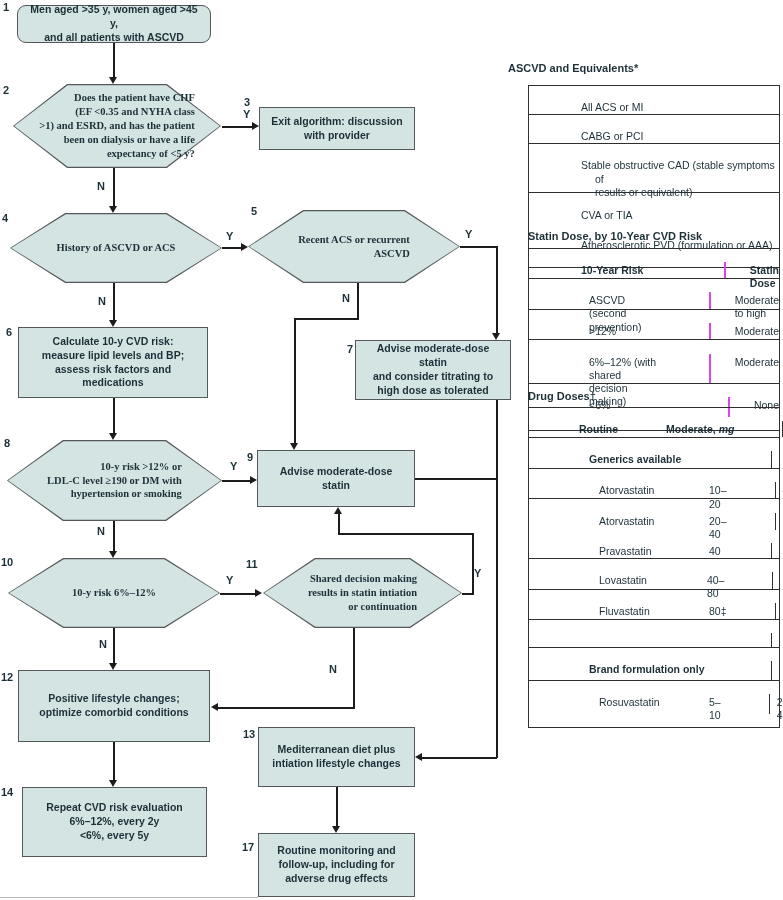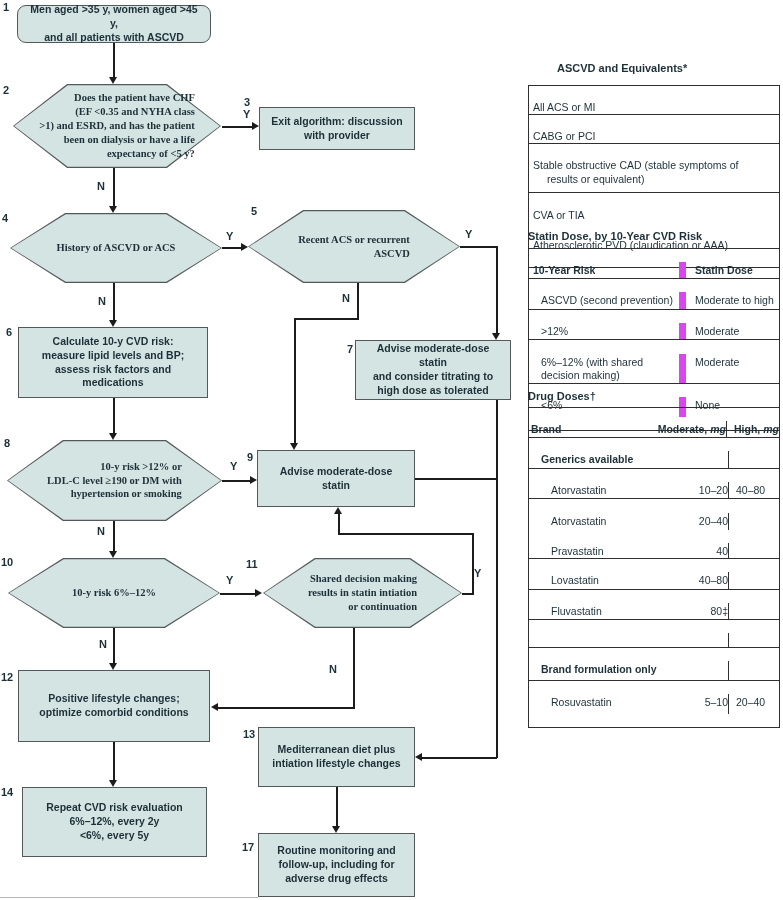--- a/index.html
+++ b/index.html
@@ -32,28 +32,28 @@
   .ar.u { border-left:4px solid transparent; border-right:4px solid transparent; border-bottom:7px solid #1c1c1c; }
   .ar.r { border-top:4px solid transparent; border-bottom:4px solid transparent; border-left:7px solid #1c1c1c; }
   .ar.l { border-top:4px solid transparent; border-bottom:4px solid transparent; border-right:7px solid #1c1c1c; }
   .edge { position:absolute; background:#b5b5b5; }
   
   .tbl-title { position:absolute; font-size:11px; font-weight:bold; }
   .tbl { position:absolute; box-sizing:border-box; border:1px solid #2f2f2f;
     font-size:10.5px; line-height:1.25; white-space:pre-line; }
   .trow { display:flex; align-items:flex-start; box-sizing:border-box; border-bottom:1px solid #2f2f2f; }
   .trow.nb, .trow:last-child { border-bottom:none; }
-  .c { box-sizing:border-box; padding-top:2px; }
+  .c { box-sizing:border-box; padding-top:2px;margin-left:48px; }
   .t1c { flex:1; padding-left:4px; padding-right:4px; }
   .hang { padding-left:18px; text-indent:-14px; }
   .t2c1 { width:150px; padding-left:12px; }
   .t2c1.hd { padding-left:4px; }
-  .t2c2 { flex:1; border-left:7px solid #d946ef; padding-left:9px; height:100%; }
+  .t2c2 { flex:1; border-left:2px solid #d946ef; padding-left:24px; height:100%; }
   .t3c1 { width:72px; white-space:nowrap; padding-left:2px; }
-  .t3c2 { width:127px; padding-left:12px;text-align:right; }
+  .t3c2 { width:127px; padding-left:12px; }
   .t3c2.hd { padding-left:0; }
   .t3c3 { flex:1; border-left:1px solid #2f2f2f; padding-left:7px; height:100%; }
   .b { font-weight:bold; }
   .it { font-style:italic; margin-left:3px; }
   .i1 { padding-left:12px; }
   .i2 { padding-left:22px; }
   .fullh .trow { align-items:stretch; }
 </style>
 </head>
 <body>
@@ -218,28 +218,28 @@
   <div class="yn" style="left:329px;top:663px">N</div>
 
   <div class="ln" style="left:113px;top:742px;width:1.5px;height:38px"></div>
   <div class="ar d" style="left:109.2px;top:780px"></div>
 
   <div class="ln" style="left:336px;top:787px;width:1.5px;height:39px"></div>
   <div class="ar d" style="left:332.2px;top:826px"></div>
 
   <div class="edge" style="left:0;top:897px;width:258px;height:1px"></div>
 
-  <div class="tbl-title" style="left:557px;top:62px">ASCVD and Equivalents*</div>
+  <div class="tbl-title" style="left:508px;top:62px">ASCVD and Equivalents*</div>
   <div class="tbl" style="left:528px;top:85px;width:252px">
     <div class="trow" style="height:16px"><div class="c t1c">All ACS or MI</div></div>
     <div class="trow" style="height:16px"><div class="c t1c">CABG or PCI</div></div>
     <div class="trow" style="height:36px"><div class="c t1c hang">Stable obstructive CAD (stable symptoms of
 results or equivalent)</div></div>
     <div class="trow nb" style="height:17px"><div class="c t1c">CVA or TIA</div></div>
-    <div class="trow" style="height:17px"><div class="c t1c">Atherosclerotic PVD (claudication or AAA)</div></div>
+    <div class="trow" style="height:17px"><div class="c t1c">Atherosclerotic PVD (formulation or AAA)</div></div>
   </div>
 
   <div class="tbl-title" style="left:528px;top:230px">Statin Dose, by 10-Year CVD Risk</div>
   <div class="tbl fullh" style="left:528px;top:248px;width:252px">
     <div class="trow" style="height:17px">
       <div class="c t2c1 hd b">10-Year Risk</div>
       <div class="c t2c2 b">Statin Dose</div>
     </div>
     <div class="trow" style="height:18px">
       <div class="c t2c1">ASCVD (second prevention)</div>
@@ -256,21 +256,21 @@
     </div>
     <div class="trow" style="height:20px">
       <div class="c t2c1">&lt;6%</div>
       <div class="c t2c2">None</div>
     </div>
   </div>
 
   <div class="tbl-title" style="left:528px;top:390px">Drug Doses†</div>
   <div class="tbl fullh" style="left:528px;top:407px;width:252px">
     <div class="trow" style="height:17px">
-      <div class="c t3c1 b">Brand</div>
+      <div class="c t3c1 b">Routine</div>
       <div class="c t3c2 hd b"><span>Moderate,</span><i class="it">mg</i></div>
       <div class="c t3c3 b"><span>High,</span><i class="it">mg</i></div>
     </div>
     <div class="trow" style="height:18px">
       <div class="c t3c1 i1 b">Generics available</div>
       <div class="c t3c2"></div>
       <div class="c t3c3"></div>
     </div>
     <div class="trow" style="height:17px">
       <div class="c t3c1 i2">Atorvastatin</div>

